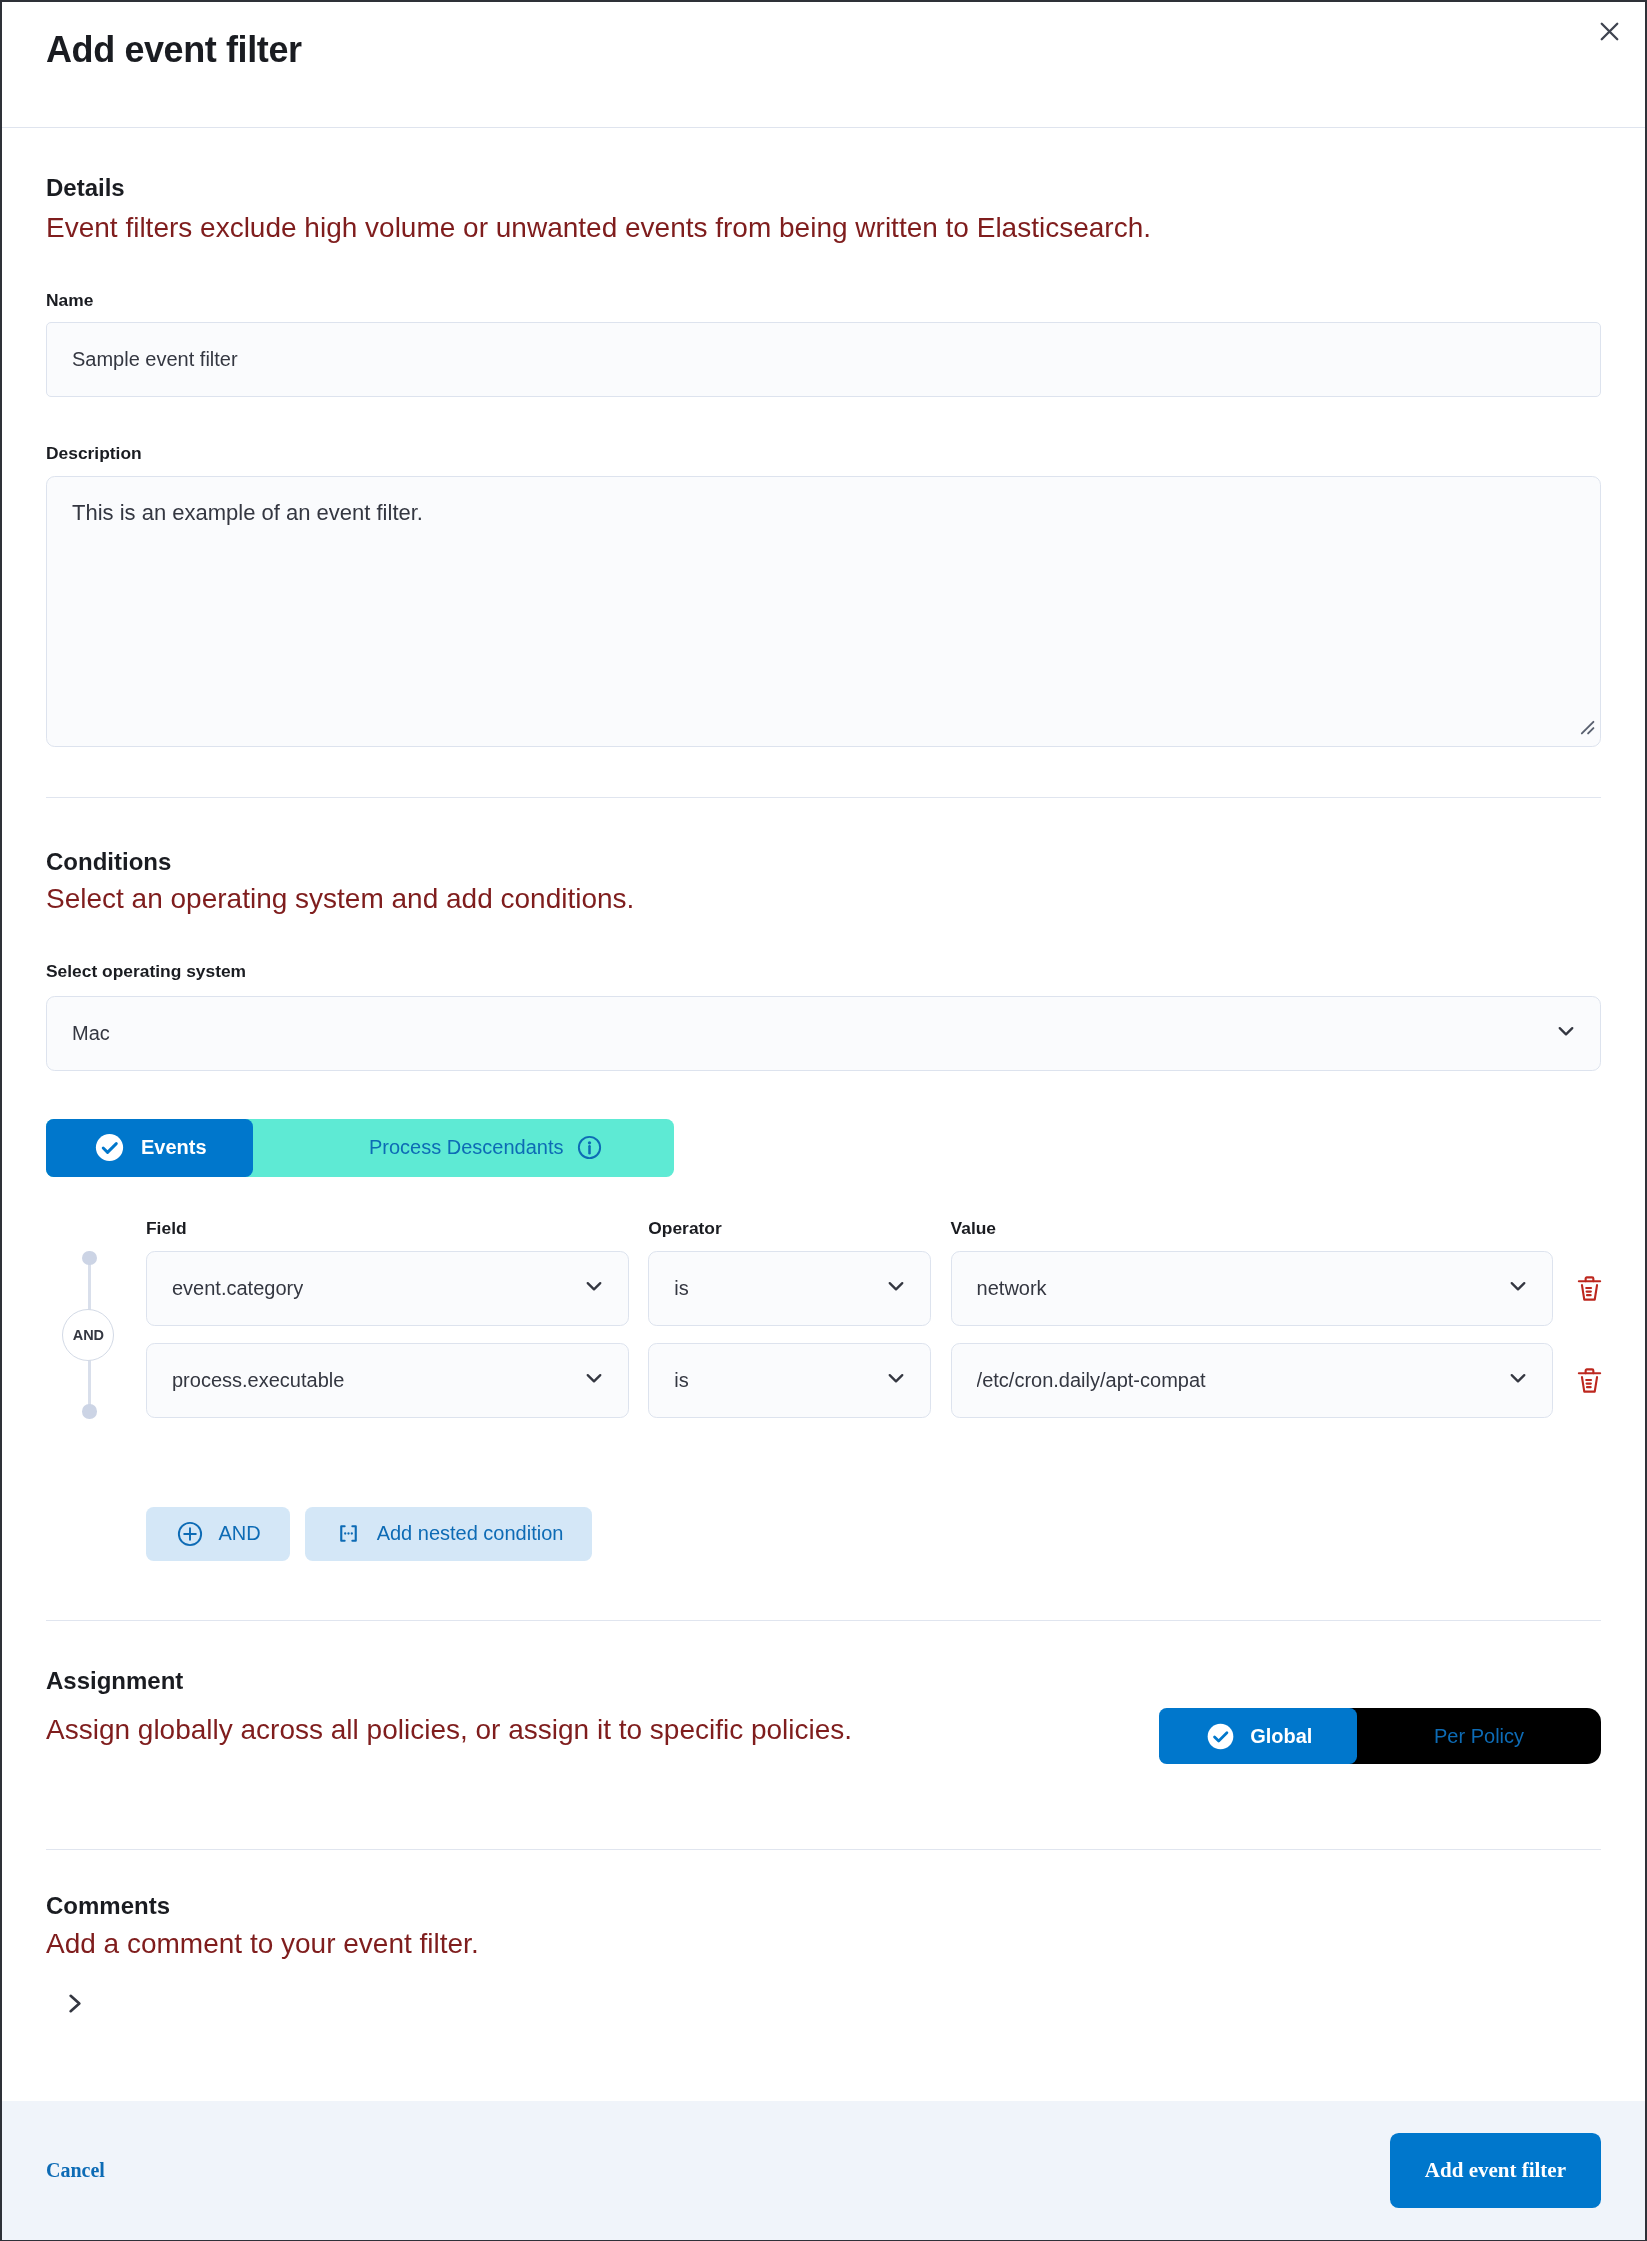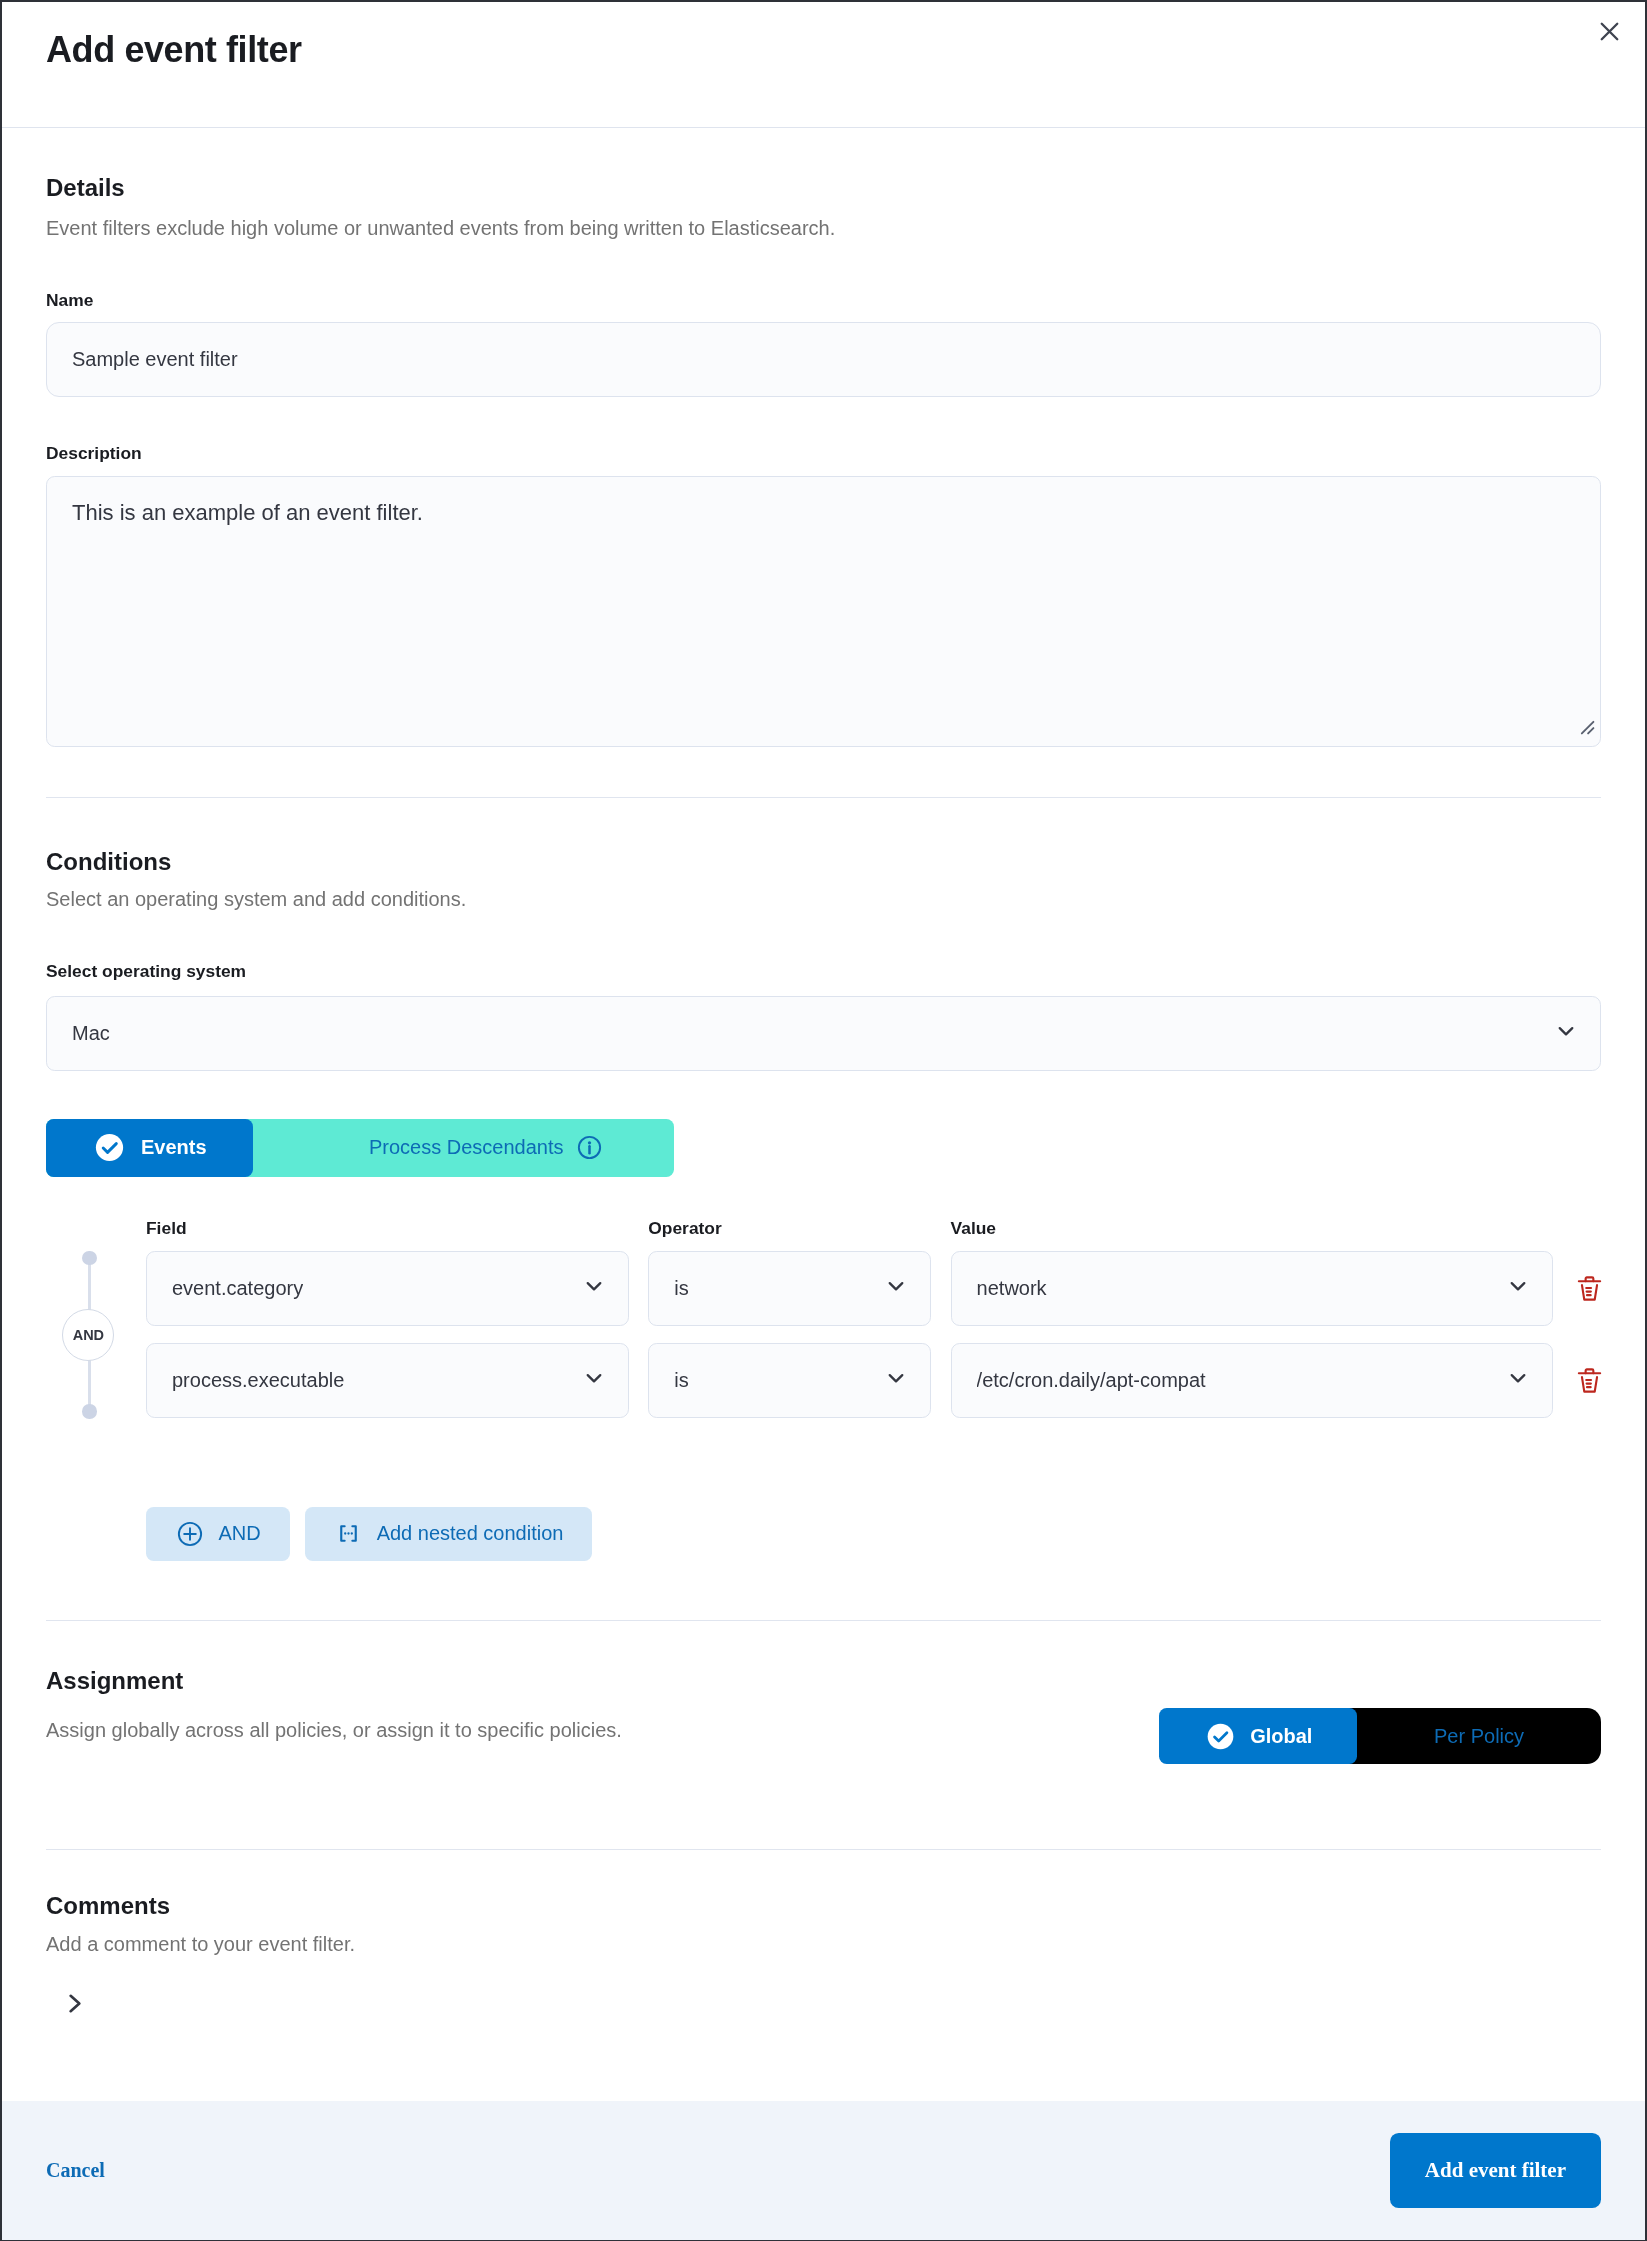--- a/index.html
+++ b/index.html
@@ -29,27 +29,27 @@
     position:absolute; top:7.7px; right:13.5px;
     width:44px; height:44px;
     background:none; border:none; cursor:pointer;
     display:flex; align-items:center; justify-content:center; color:#3f4450;
   }
 
   
   .modal-body { flex:1; padding:0 44px; }
 
   .section-h { font-size:24px; font-weight:700; color:#1a1c21; }
-  .section-p { font-size:20px; line-height:28px; color:#737373; }
+  .section-p { font-size:28px; line-height:28px; color:#7f1d1d; }
   .form-label { display:block; font-size:17.4px; font-weight:700; color:#1a1c21; }
 
   .text-field {
     width:100%; height:75px;
     background:#fafbfd;
-    border:1.9px solid #dde3ee; border-radius:13px;
+    border:1.9px solid #dde3ee; border-radius:5px;
     padding:0 25px;
     font-family:inherit; font-size:20px; color:#343741;
   }
   .textarea-wrap { position:relative; margin-top:11.6px; }
   .textarea-field {
     width:100%; height:271px;
     background:#fafbfd;
     border:1.9px solid #dde3ee; border-radius:8.7px;
     padding:23px 25px;
     font-family:inherit; font-size:22px; color:#343741;

